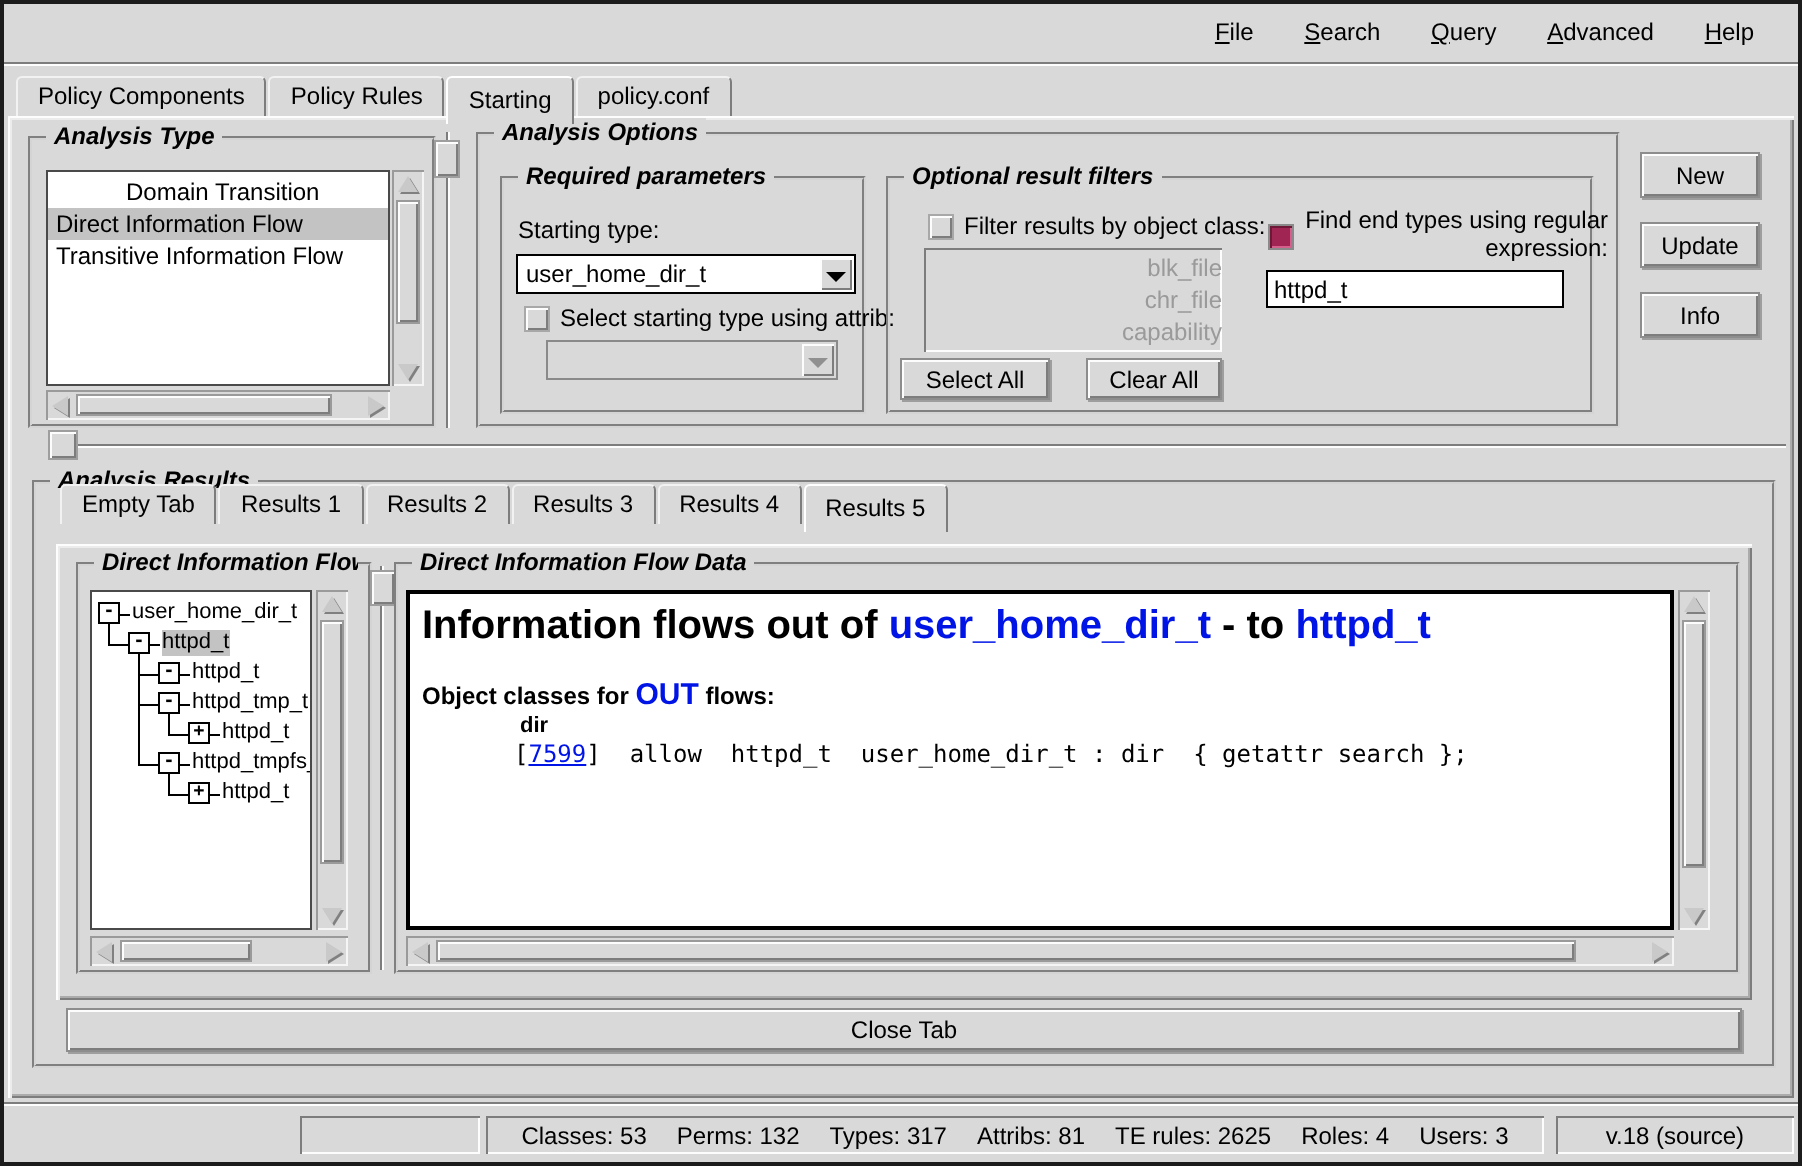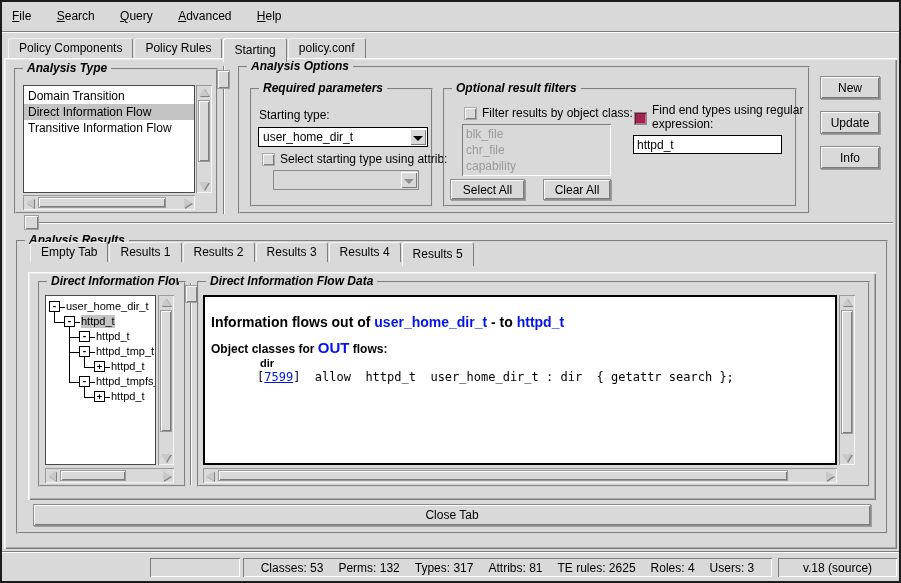--- a/index.html
+++ b/index.html
@@ -2,21 +2,21 @@
 <html><head>
 <meta charset="utf-8">
 <style>
   * { margin:0; padding:0; box-sizing:border-box; }
   html,body { background:#888; }
   #win {
     position:relative; width:901px; height:583px;
     background:#d9d9d9; border:2px solid #1c1c1c; overflow:hidden;
     font-family:"Liberation Sans", sans-serif; font-size:12px; color:#000;
   }
-  .abs { position:absolute; }
+  .abs { position:absolute;text-align:right; }
   .raised2 { box-shadow: inset 1px 1px 0 #fdfdfd, inset 2px 2px 0 #ececec, inset -1px -1px 0 #7d7d7d, inset -2px -2px 0 #ababab; }
   .sunken  { box-shadow: inset 1px 1px 0 #7d7d7d, inset -1px -1px 0 #fdfdfd; }
 
   
   #menubar { left:0; top:0; width:897px; height:30px; background:#d9d9d9;
              border-bottom:1px solid #7d7d7d; box-shadow:0 1px 0 #fdfdfd; padding:7px 0 0 10px; }
   .menu-item { display:inline-block; margin-right:22px; font-size:12px; cursor:default; }
   .menu-item::first-letter { text-decoration:underline; }
 
   
@@ -76,21 +76,21 @@
   
   .texp { position:absolute; width:11px; height:11px; background:#fff; border:1px solid #000;
           font:bold 9px/9px "DejaVu Sans Mono",monospace; text-align:center; }
   .tlabel { position:absolute; font-size:11px; line-height:13px; white-space:nowrap; }
   .tlabel.sel { background:#c3c3c3; }
   .vline { position:absolute; width:1px; background:#000; }
   .hline { position:absolute; height:1px; background:#000; }
 
   
   #ta { background:#fff; border:2px solid #000; overflow:hidden; }
-  .h1 { position:absolute; left:6px; top:5px; font-size:14px; font-weight:bold; white-space:nowrap;margin-top:12px; }
+  .h1 { position:absolute; left:6px; top:5px; font-size:20px; font-weight:bold; white-space:nowrap; }
   .blue { color:#0014e6; }
   .h2 { position:absolute; left:6px; top:42px; font-size:12px; font-weight:bold; white-space:nowrap; }
   .h2 .kw { font-size:15px; color:#0014e6; }
   .oc { position:absolute; left:55px; top:60px; font-size:11px; font-weight:bold; }
   .rule { position:absolute; left:52px; top:73px; font:12px "DejaVu Sans Mono",monospace; white-space:pre; }
   .rule a { color:#0014e6; text-decoration:underline; }
 
   
   .statbox { position:absolute; background:#d9d9d9; box-shadow: inset 1px 1px 0 #7d7d7d, inset -1px -1px 0 #fdfdfd; }
   #statmid { display:flex; align-items:center; justify-content:center; gap:15px; white-space:nowrap; }
@@ -115,21 +115,21 @@
     <div class="tab sel">Starting</div>
     <div class="tab">policy.conf</div>
   </div>
 
   <div class="abs raised2" style="left:2px; top:56px; width:893px; height:491px;"></div>
 
   <div class="lf" style="left:12px; top:66px; width:204px; height:146px;">
     <span class="lft">Analysis Type</span>
   </div>
   <div class="whitebox" style="left:21px; top:83px; width:172px; height:108px;">
-    <div class="lb-item" style="margin-top:2px;">Domain Transition</div>
+    <div class="lb-item" style="margin-top:2px;margin-left:35px;">Domain Transition</div>
     <div class="lb-item sel">Direct Information Flow</div>
     <div class="lb-item">Transitive Information Flow</div>
   </div>
   <div class="sb v" style="left:194px; top:83px; width:16px; height:108px;">
     <i class="tri up" style="left:3px; top:3px;"></i>
     <span class="sbthumb" style="top:15px; height:62px;"></span>
     <i class="tri down" style="left:3px; bottom:3px;"></i>
   </div>
   <div class="sb h" style="left:21px; top:193px; width:172px; height:15px;">
     <i class="tri left" style="left:3px; top:3px;"></i>

